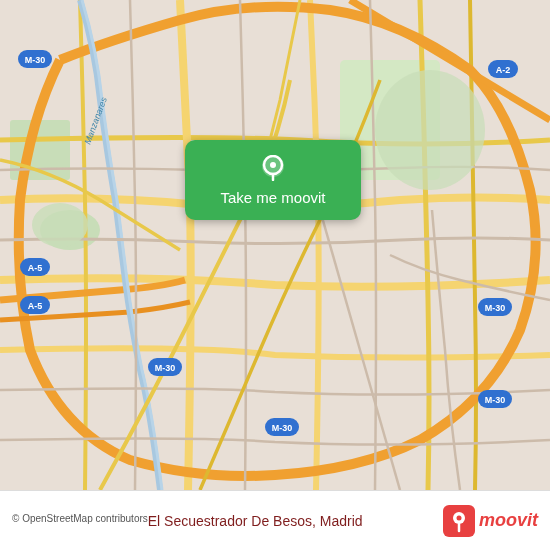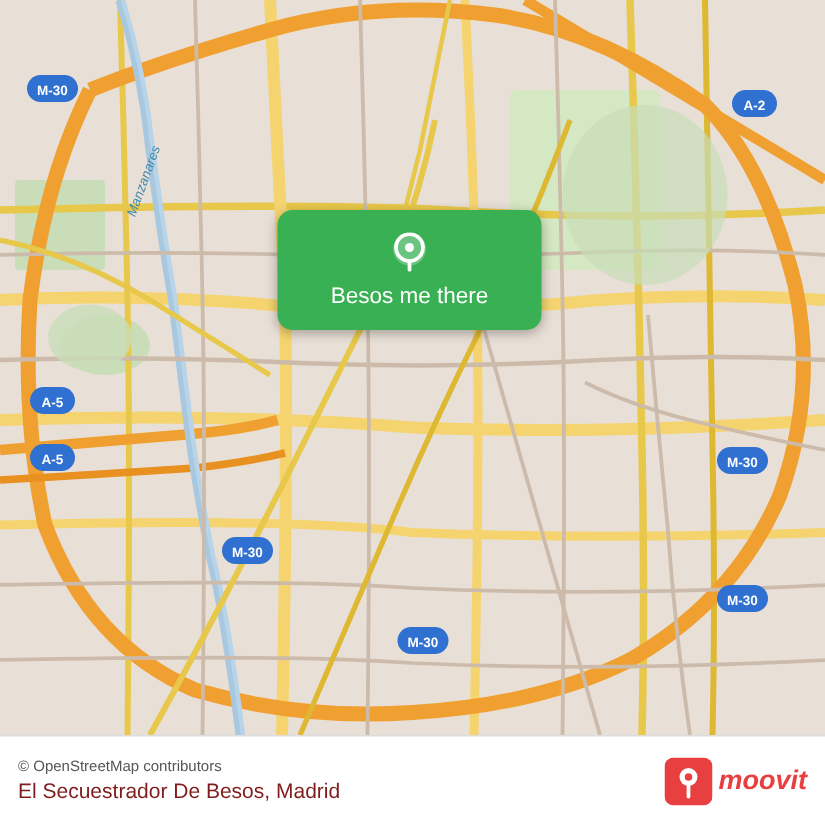--- a/index.html
+++ b/index.html
@@ -66,21 +66,21 @@
       background-color: white;
       border-top: 1px solid #ddd;
       display: flex;
       align-items: center;
       justify-content: space-between;
       padding: 0 12px;
     }
 
     #bottom-left {
       display: flex;
-      flex-direction: column;
+      flex-direction: row;
     }
 
     #osm-credit {
       font-size: 10px;
       color: #555;
       margin-bottom: 2px;
     }
 
     #location-name {
       font-size: 14px;
@@ -189,21 +189,21 @@
   <button id="take-me-there-btn">
     <span class="pin-icon">
       
       <svg width="22" height="26" viewBox="0 0 22 26" fill="none" xmlns="http://www.w3.org/2000/svg">
         <ellipse cx="11" cy="11" rx="11" ry="11" fill="white" opacity="0.25"></ellipse>
         <circle cx="11" cy="10" r="9" stroke="white" stroke-width="2.5" fill="none"></circle>
         <circle cx="11" cy="10" r="3" fill="white"></circle>
         <path d="M11 19 L11 25" stroke="white" stroke-width="2.5" stroke-linecap="round"></path>
       </svg>
     </span>
-    <span class="btn-label">Besos me there</span>
+    <span class="btn-label">Take me moovit</span>
   </button>
 </div>
 
 <div id="bottom-bar">
   <div id="bottom-left">
     <span id="osm-credit">© OpenStreetMap contributors</span>
     <span id="location-name">El Secuestrador De Besos, Madrid</span>
   </div>
   <div id="moovit-logo">
 

